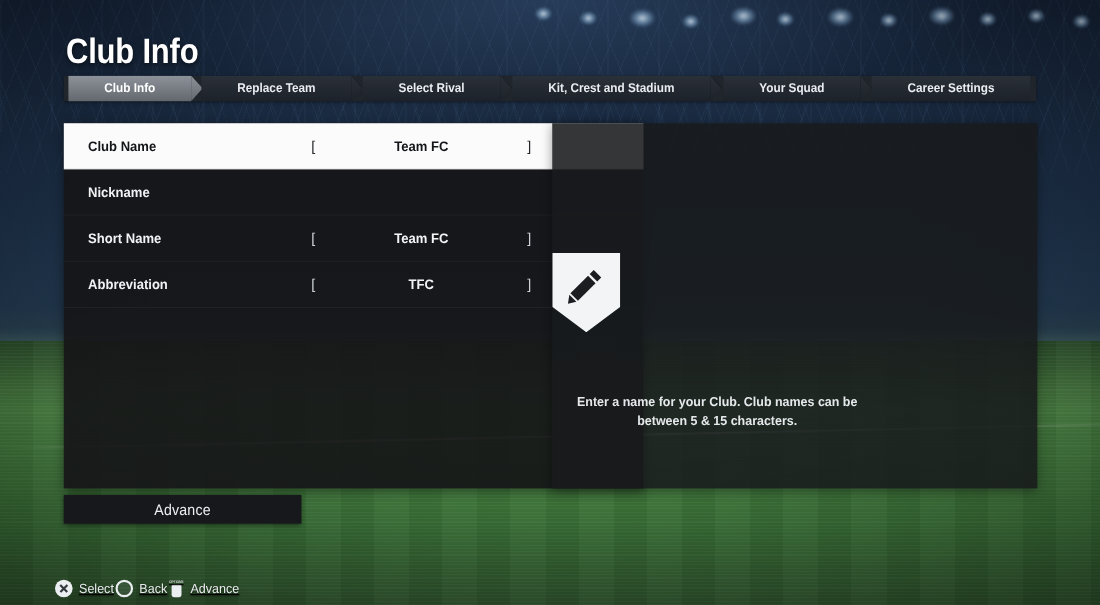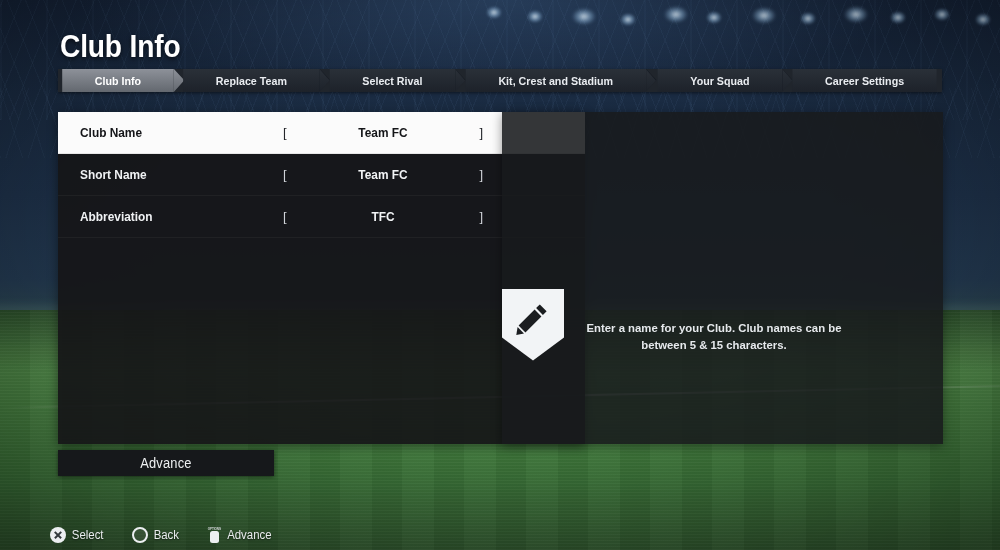--- a/index.html
+++ b/index.html
@@ -147,22 +147,23 @@
   .row.selected{ background:#fbfbfb; border-bottom-color:rgba(0,0,0,.08); }
   .row.selected .row-label,
   .row.selected .row-val{ color:#141518; }
   .row.selected .brk{ color:#23252a; }
 
   
   .right-panel{
     position:absolute; left:502px; top:112px; width:441px; height:332px;
     background:rgba(24,26,29,.88);
     box-shadow:0 2px 10px rgba(0,0,0,.4);
-    display:flex; flex-direction:row; align-items:center;
+    display:flex; flex-direction:column; 
     padding-top:118px;
+    gap:30px;
   }
   .shield{
     width:62px; height:72px;
     background:#f2f4f6;
     clip-path:polygon(0 0, 100% 0, 100% 68%, 50% 100%, 0 68%);
     position:relative;
     margin-bottom:25px;
   }
   .shield svg{ position:absolute; left:13px; top:13px; }
   .desc{
@@ -178,21 +179,21 @@
     display:flex; align-items:center; justify-content:center;
     font-size:14px; color:#eef0f2;
     transform:scaleX(1);
     box-shadow:0 1px 4px rgba(0,0,0,.5);
   }
   .advance-btn span{ transform:scaleX(.92); letter-spacing:.2px; }
 
   
   .hintbar{
     position:absolute; left:50px; top:524px; height:22px;
-    display:flex; align-items:center; gap:28px;
+    display:flex; align-items:center; gap:1px;text-decoration:underline;
   }
   .hint{ display:flex; align-items:center; gap:5px; }
   .hint-label{
     font-size:12px; color:#e9ecee; font-weight:400;
     transform:scaleX(.95);
     text-shadow:0 1px 2px rgba(0,0,0,.6);
   }
   .btn-x{
     width:16px; height:16px; border-radius:50%;
     background:#eceff1; position:relative;
@@ -282,20 +283,23 @@
   <div class="left-panel">
       <div class="row selected">
         <div class="row-label">Club Name</div>
         <div class="row-valwrap">
           <span class="brk">[</span>
           <span class="row-val">Team FC</span>
           <span class="brk">]</span>
         </div>
       </div>
       <div class="row">
+        <div class="row-label">Nickname</div>
+      </div>
+      <div class="row">
         <div class="row-label">Short Name</div>
         <div class="row-valwrap">
           <span class="brk">[</span>
           <span class="row-val">Team FC</span>
           <span class="brk">]</span>
         </div>
       </div>
       <div class="row">
         <div class="row-label">Abbreviation</div>
         <div class="row-valwrap">

